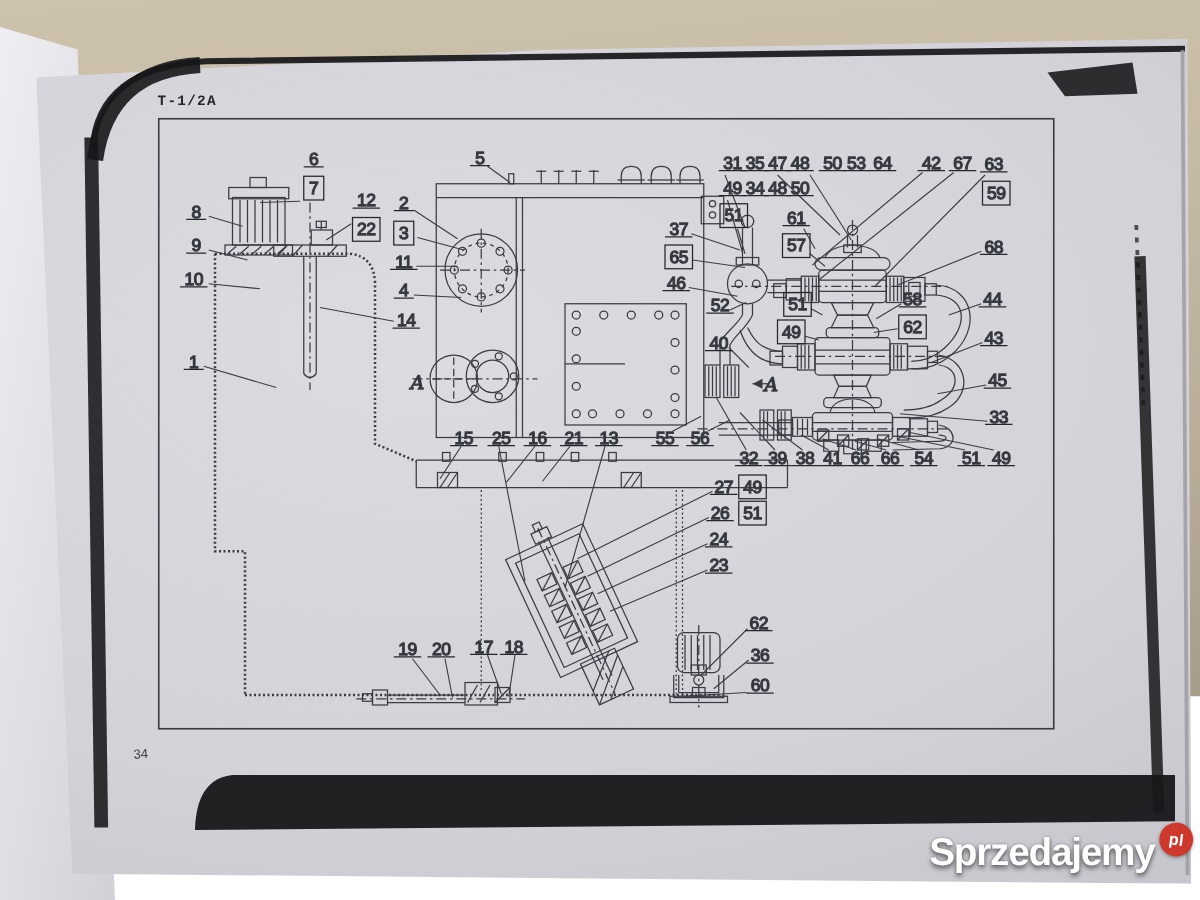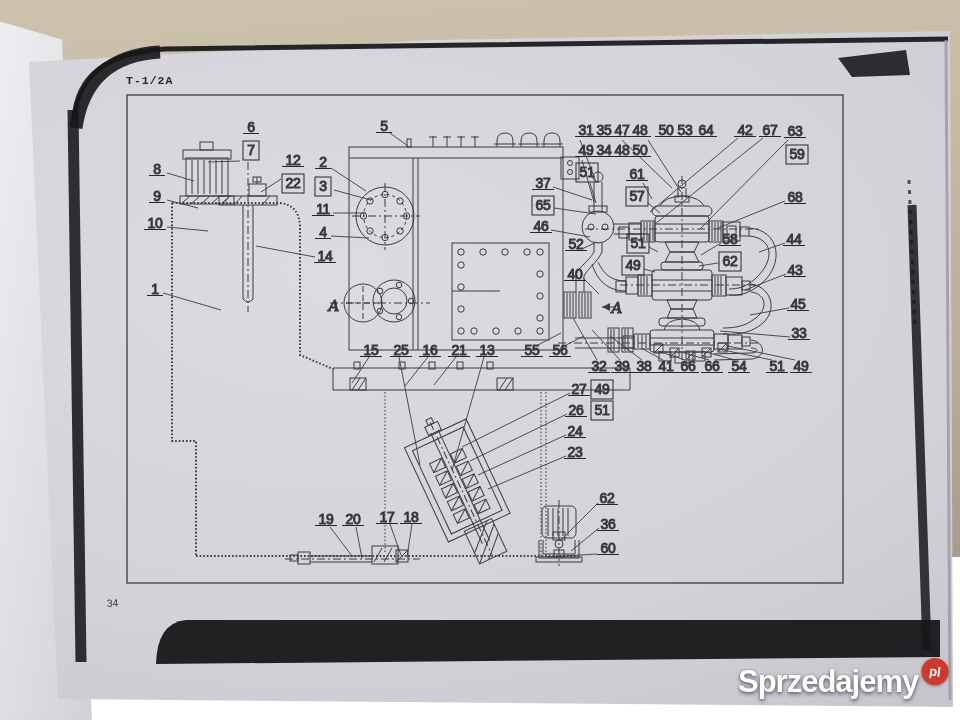--- a/index.html
+++ b/index.html
@@ -6,21 +6,21 @@
   body{width:960px;height:720px;overflow:hidden;font-family:"Liberation Sans",sans-serif;}
   .scene{position:relative;width:960px;height:557px;background:linear-gradient(175deg,#cdc2ab 0%,#c6bba5 30%,#b7ad99 70%,#a59c8a 100%);}
   .cover-strip{position:absolute;left:0;top:0;width:110px;height:720px;
     background:linear-gradient(100deg,#efeef2 0%,#dddce2 60%,#cfced5 100%);
     clip-path:polygon(0 3%,62px 5.5%,92px 100%,0 100%);}
   .page{position:absolute;left:0;top:0;width:960px;height:720px;
     background:radial-gradient(120% 90% at 35% 38%,#dcdbe0 0%,#d3d2d8 55%,#c7c6cd 85%,#bfbec6 100%);
     clip-path:polygon(29px 62px,432px 40px,950px 31px,953px 707px,58px 699px);}
   svg.overlay{position:absolute;left:0;top:0;}
   .watermark{position:absolute;left:738px;top:656px;width:220px;height:52px;
-    display:flex;align-items:center;}
+    display:flex;align-items:center;justify-content:center;}
   .watermark .wm-text{color:#ffffff;font-weight:bold;font-size:31px;letter-spacing:-1px;
     text-shadow:0 2px 4px rgba(0,0,0,0.55),0 0 2px rgba(0,0,0,0.3);}
   .watermark .wm-badge{display:flex;align-items:center;justify-content:center;
     width:27px;height:27px;border-radius:50%;color:#fff;font-weight:bold;font-size:13px;
     transform:rotate(8deg) translateY(-11px);margin-left:2px;box-shadow:0 1px 3px rgba(0,0,0,.4);}
   text{font-family:"Liberation Sans",sans-serif;}
   .lbl{font-size:14px;fill:#26262e;letter-spacing:-0.4px;}
   .ttl{font-family:"Liberation Mono","DejaVu Sans Mono",monospace;font-weight:bold;font-size:11.5px;fill:#26262e;letter-spacing:1px;}
   .pgnum{font-size:10.5px;fill:#3c3c44;}
   .secA{font-family:"DejaVu Serif",serif;font-style:italic;font-size:15px;fill:#2a2a32;}

